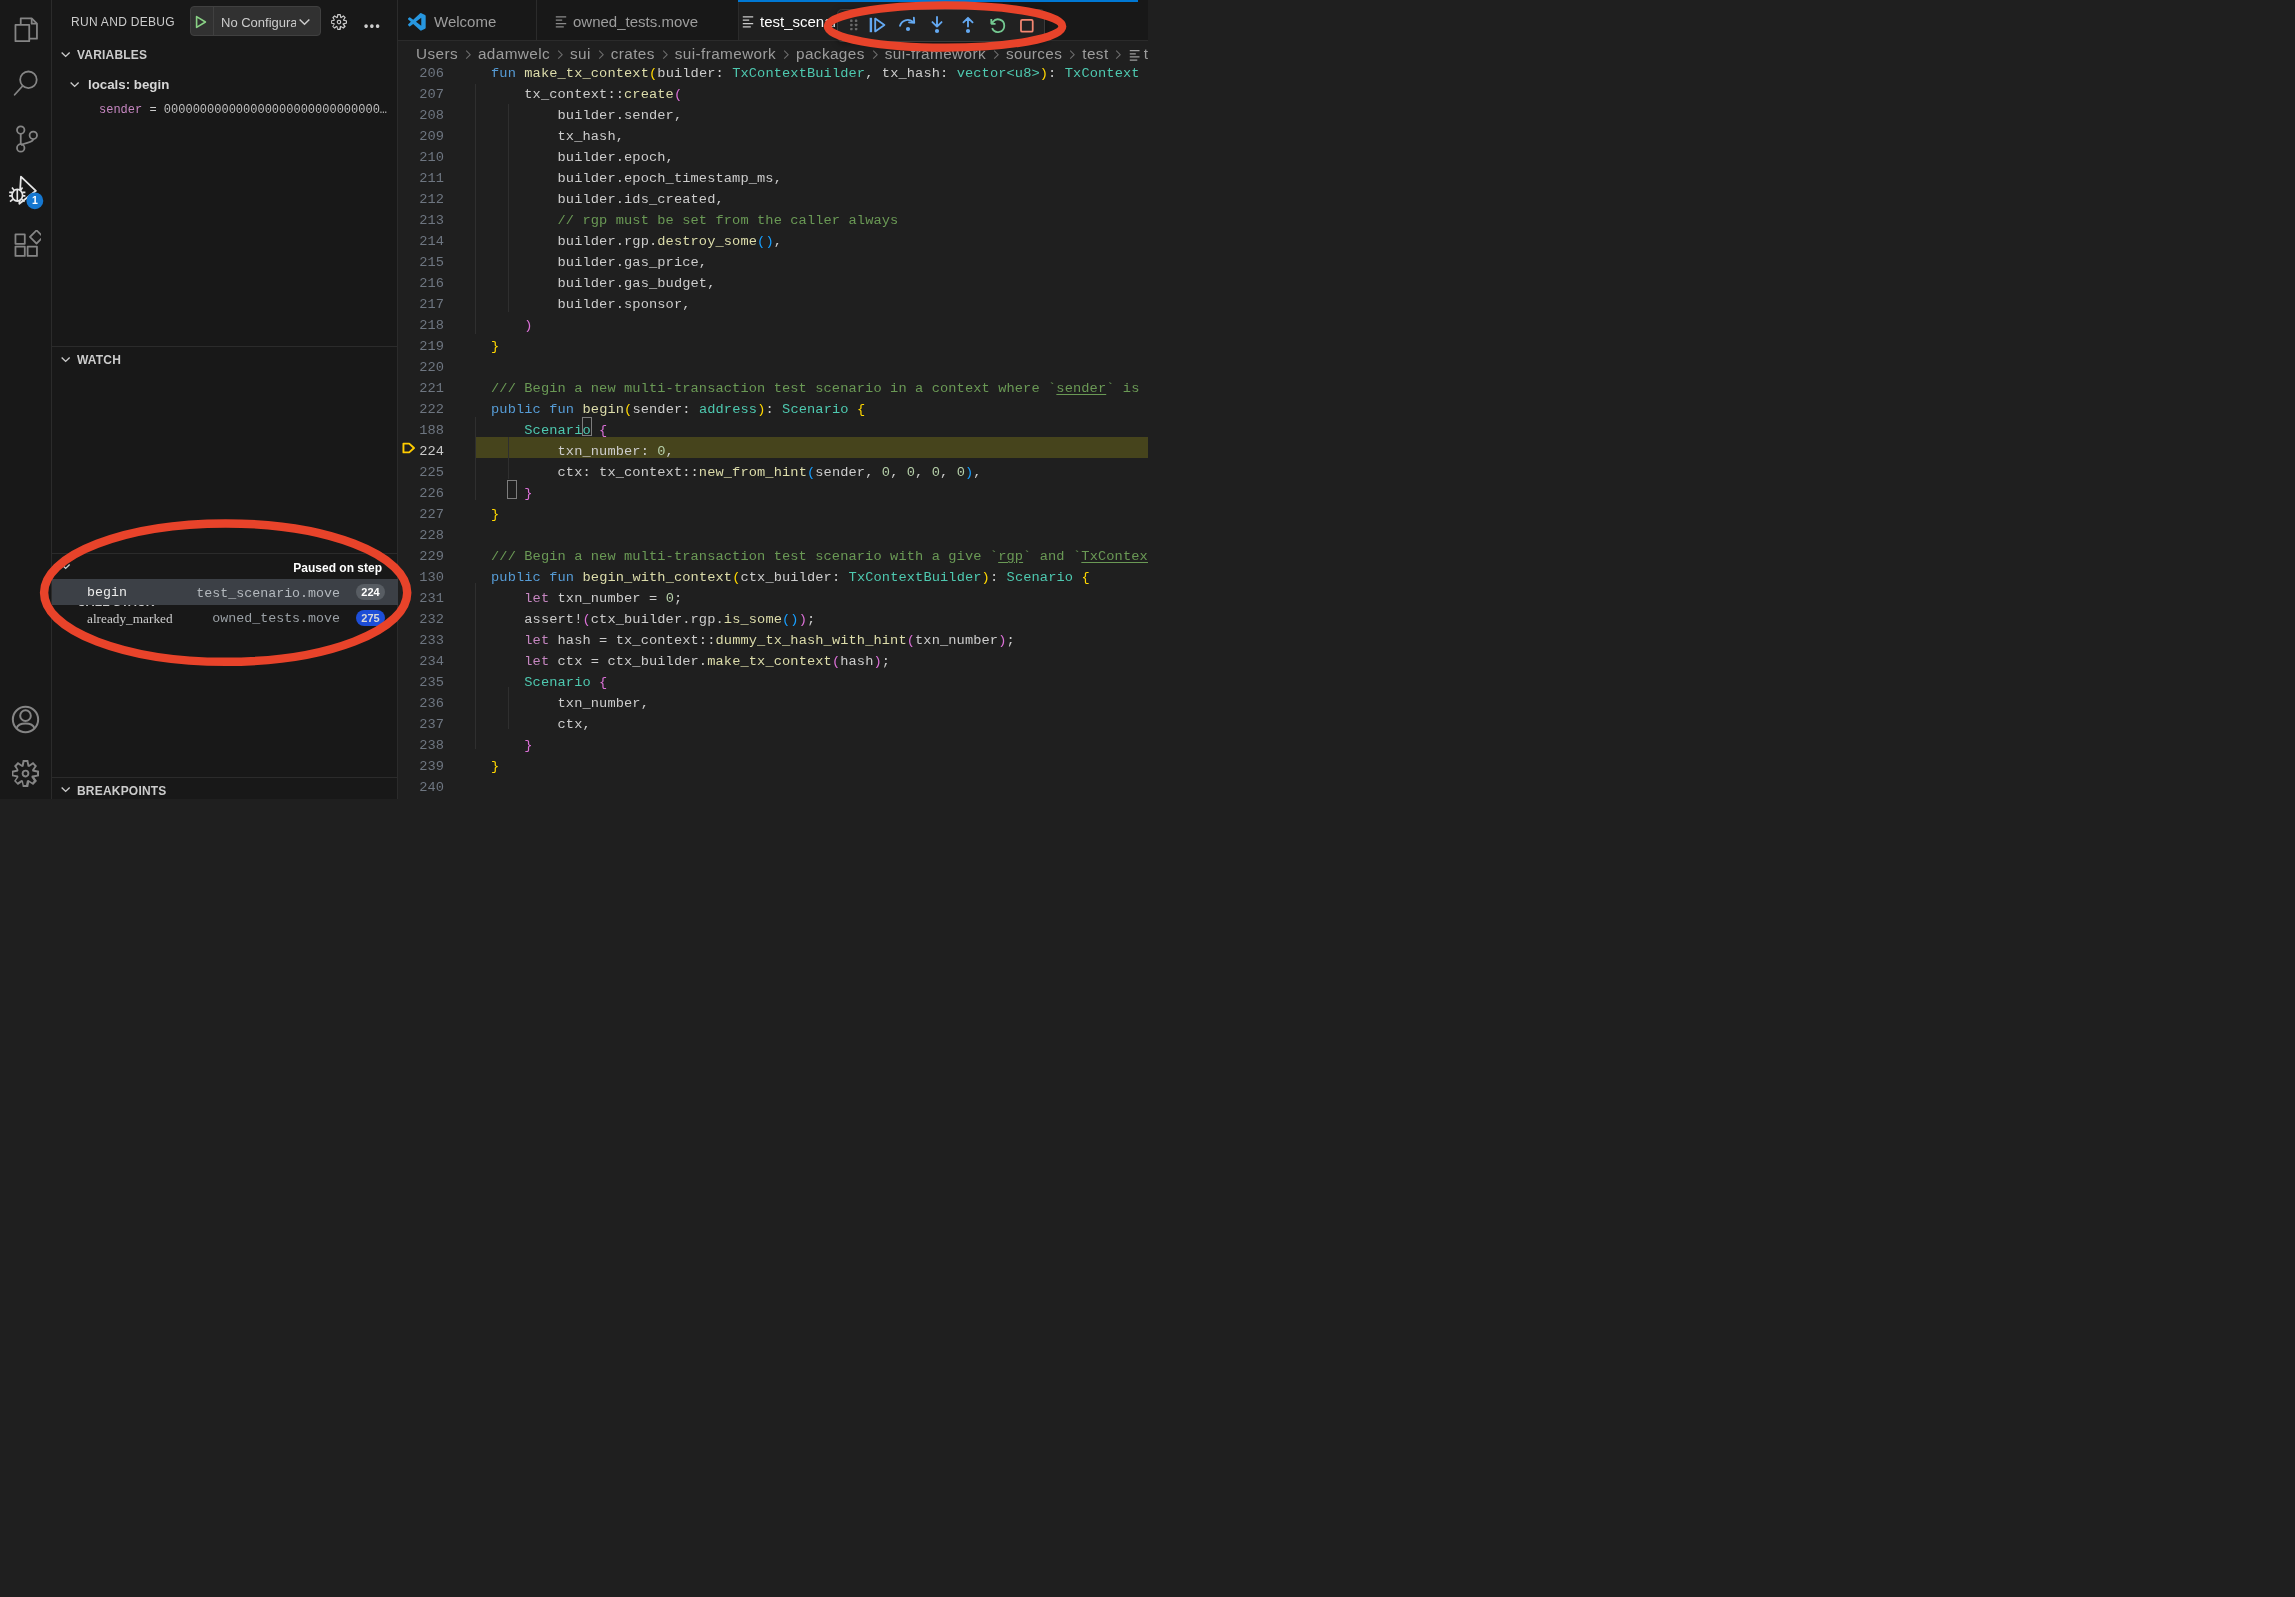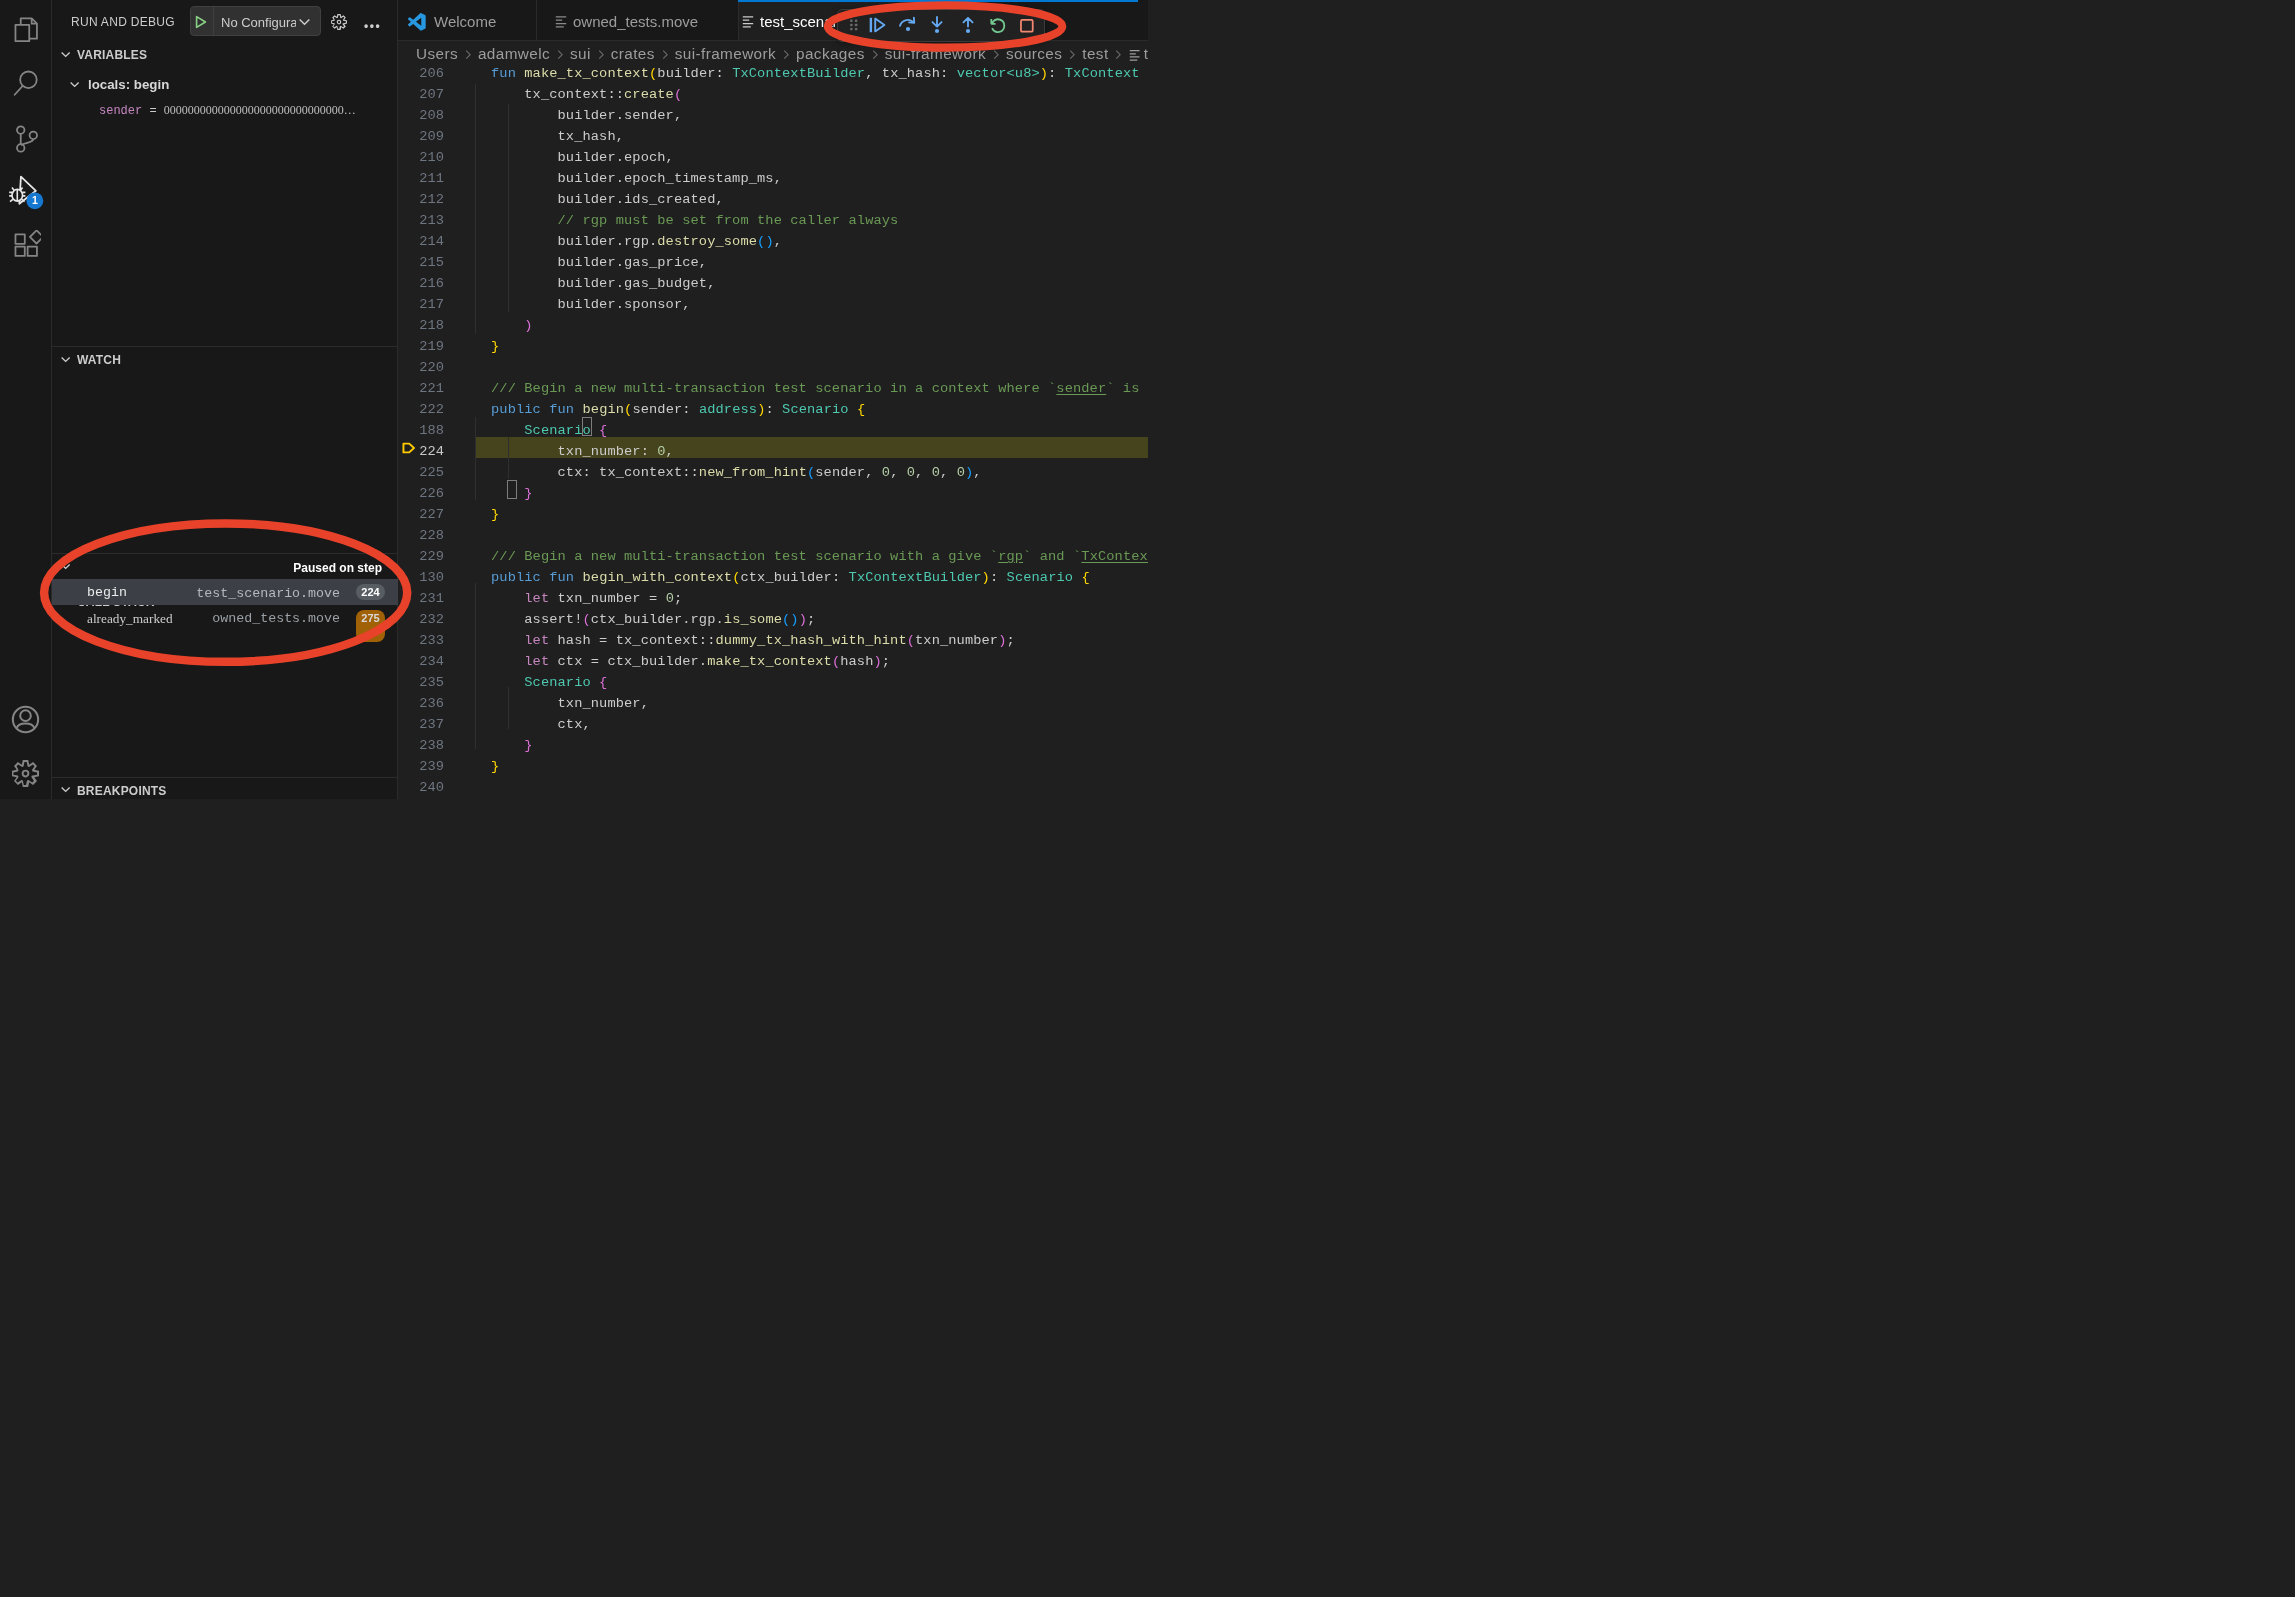--- a/index.html
+++ b/index.html
@@ -71,41 +71,41 @@
   <div class="abs" style="left:364px; top:19.3px; width:19.3px; color:#cccccc; font-size:12px; font-weight:bold; letter-spacing:1.6px;">•••</div>
 
   <svg class="abs" style="left:60px; top:50px;" width="11.3" height="8.8" viewBox="0 0 14 11">
       <path class="chev" d="M2 3 L7 8 L12 3"></path>
     </svg>
   <div class="abs sechead" style="left:77px; top:48px;">VARIABLES</div>
   <svg class="abs" style="left:69px; top:80px;" width="11.3" height="8.8" viewBox="0 0 14 11">
       <path class="chev" d="M2 3 L7 8 L12 3"></path>
     </svg>
   <div class="abs" style="left:88px; top:77px; color:#d7d7d7; font-size:13.3px; font-weight:bold;">locals: begin</div>
-  <div class="abs mono" style="left:99px; top:103px; font-size:12px; color:#c586c0;">sender <span style="color:#cccccc;">= </span><span style="color:#bfbfbf;font-family:Liberation Serif, serif;">000000000000000000000000000000…</span></div>
+  <div class="abs mono" style="left:99px; top:103px; font-size:12px; color:#c586c0;">sender <span style="color:#cccccc;">= </span><span style="color:#bfbfbf;">000000000000000000000000000000…</span></div>
 
   <div class="abs secdiv" style="top:346px;"></div>
   <svg class="abs" style="left:60px; top:355px;" width="11.3" height="8.8" viewBox="0 0 14 11">
       <path class="chev" d="M2 3 L7 8 L12 3"></path>
     </svg>
   <div class="abs sechead" style="left:77px; top:353px;">WATCH</div>
 
   <div class="abs secdiv" style="top:553px;"></div>
   <svg class="abs" style="left:60px; top:562px;" width="11.3" height="8.8" viewBox="0 0 14 11">
       <path class="chev" d="M2 3 L7 8 L12 3"></path>
     </svg>
   <div class="abs sechead" style="left:77px; top:561px;margin-top:34px;">CALL STACK</div>
   <div class="abs" style="left:205px; top:561px; width:177px; text-align:right; color:#ffffff; font-size:12px; font-weight:bold;">Paused on step</div>
   <div class="abs rowsel"></div>
   <div class="abs mono" style="left:87px; top:585px; font-size:13.3px; color:#ebebeb;">begin</div>
   <div class="abs mono" style="left:161px; top:586px; width:179px; text-align:right; color:#b3b8bd; font-size:13.3px;">test_scenario.move</div>
   <div class="abs" style="left:356px; top:584px; width:29px; height:16px; background:#585d63; border-radius:8px; color:#ffffff; font-size:11px; font-weight:bold; text-align:center; line-height:16px;">224</div>
   <div class="abs mono" style="left:87px; top:611px; font-size:13.3px; color:#cccccc;font-family:Liberation Serif, serif;">already_marked</div>
   <div class="abs mono" style="left:161px; top:611px; width:179px; text-align:right; color:#9aa0a5; font-size:13.3px;">owned_tests.move</div>
-  <div class="abs" style="left:356px; top:610px; width:29px; height:32px; background:#a16207; border-radius:8px; color:#d8d8d8; font-size:11px; font-weight:bold; text-align:center; line-height:16px;">275</div>
+  <div class="abs" style="left:356px; top:610px; width:29px; height:16px; background:#1d4ed8; border-radius:8px; color:#d8d8d8; font-size:11px; font-weight:bold; text-align:center; line-height:16px;">275</div>
 
   <div class="abs secdiv" style="top:777px;"></div>
   <svg class="abs" style="left:60px; top:785px;" width="11.3" height="8.8" viewBox="0 0 14 11">
       <path class="chev" d="M2 3 L7 8 L12 3"></path>
     </svg>
   <div class="abs sechead" style="left:77px; top:784px;">BREAKPOINTS</div>
 
   <svg class="abs" style="left:11.3px; top:14px;" width="30" height="30" viewBox="0 0 37 37">
     <path d="M12 5.5 H25.5 L32 12 V30.5 H12 Z" fill="none" stroke="#858585" stroke-width="2.2" stroke-linejoin="round"></path>
     <path d="M25.5 6 V12 H32" fill="none" stroke="#858585" stroke-width="2.2" stroke-linejoin="round"></path>

